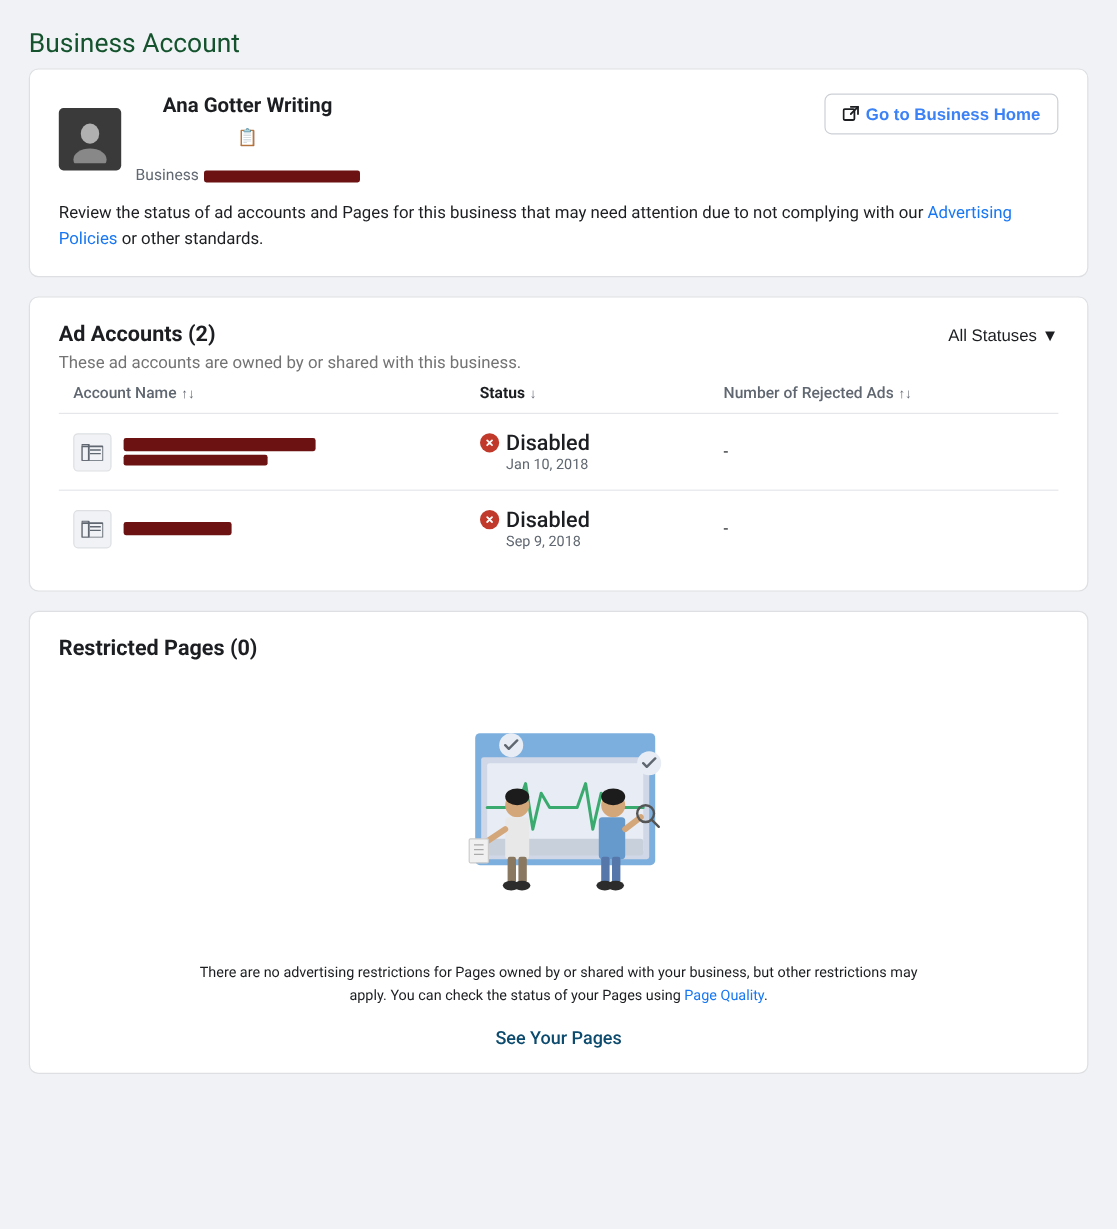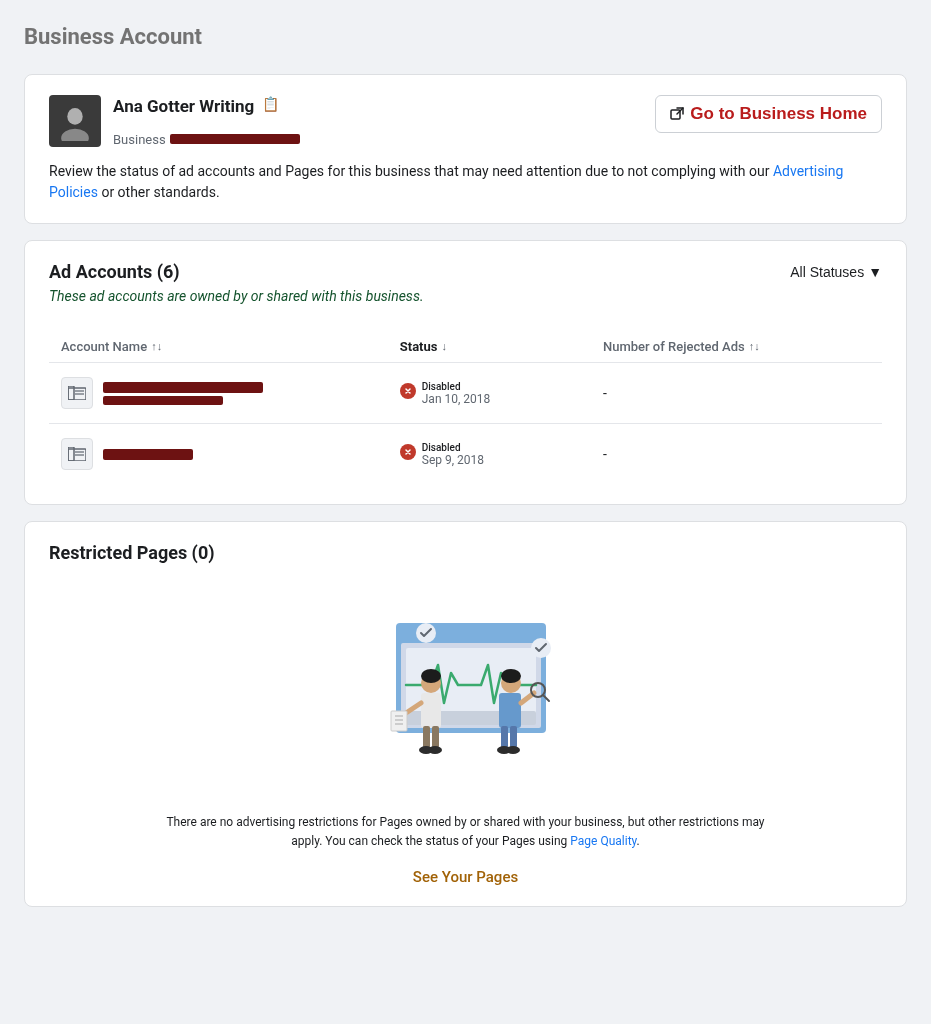--- a/index.html
+++ b/index.html
@@ -6,23 +6,23 @@
     body {
       font-family: -apple-system, BlinkMacSystemFont, 'Segoe UI', Roboto, sans-serif;
       background: #f0f2f5;
       min-height: 1024px;
       padding: 24px;
       color: #1c1e21;
     }
 
     .page-title {
       font-size: 22px;
-      font-weight: 700;
-      margin-bottom: 25px;
-      color: #737373;
+      font-weight: 400;
+      margin-bottom: 8px;
+      color: #14532d;
     }
 
     .card {
       background: #fff;
       border-radius: 8px;
       border: 1px solid #dddfe2;
       padding: 20px 24px;
       margin-bottom: 16px;
     }
 
@@ -48,22 +48,23 @@
       display: flex;
       align-items: center;
       justify-content: center;
     }
     .avatar svg {
       width: 40px;
       height: 40px;
     }
     .business-name-row {
       display: flex;
-      align-items: flex-start;
+      align-items: center;
       gap: 8px;
+      flex-direction: column;
     }
     .business-name {
       font-size: 17px;
       font-weight: 700;
       color: #1c1e21;
     }
     .briefcase-icon {
       color: #606770;
       font-size: 14px;
     }
@@ -83,22 +84,22 @@
       vertical-align: middle;
     }
     .go-home-btn {
       display: flex;
       align-items: center;
       gap: 6px;
       padding: 8px 14px;
       border: 1px solid #ccd0d5;
       border-radius: 6px;
       background: #fff;
-      color: #b91c1c;
-      font-size: 17px;
+      color: #3b82f6;
+      font-size: 14px;
       font-weight: 600;
       cursor: pointer;
       white-space: nowrap;
     }
     .review-text {
       font-size: 14px;
       color: #1c1e21;
       line-height: 1.5;
     }
     .review-text a {
@@ -113,23 +114,22 @@
       justify-content: space-between;
       margin-bottom: 6px;
     }
     .section-title {
       font-size: 18px;
       font-weight: 700;
       color: #1c1e21;
     }
     .section-subtitle {
       font-size: 14px;
-      color: #14532d;
-      margin-bottom: 27px;
-      font-style: italic;
+      color: #737373;
+      margin-bottom: 2px;
     }
     .all-statuses-btn {
       display: flex;
       align-items: center;
       gap: 4px;
       font-size: 14px;
       color: #1c1e21;
       cursor: pointer;
       background: none;
       border: none;
@@ -227,21 +227,21 @@
       border-radius: 50%;
       display: flex;
       align-items: center;
       justify-content: center;
       flex-shrink: 0;
       margin-top: 2px;
       color: white;
       font-size: 10px;
     }
     .status-text {
-      font-size: 10px;
+      font-size: 18px;
       color: #1c1e21;
       font-weight: 500;
     }
     .status-date {
       font-size: 12px;
       color: #606770;
     }
     .rejected-count {
       font-size: 14px;
       color: #1c1e21;
@@ -265,21 +265,21 @@
     }
     .restricted-text a {
       color: #1877f2;
       text-decoration: none;
     }
     .see-pages-link {
       text-align: center;
       margin-top: 4px;
     }
     .see-pages-link a {
-      color: #a16207;
+      color: #0c4a6e;
       font-size: 15px;
       text-decoration: none;
       font-weight: 500;
     }
 
     
     .illustration-svg {
       width: 300px;
       height: 200px;
     }
@@ -319,21 +319,21 @@
       <span>Go to Business Home</span>
     </button>
   </div>
   <p class="review-text">
     <span>Review the status of ad accounts and Pages for this business that may need attention due to not complying with our </span><a href="#">Advertising Policies</a><span> or other standards.</span>
   </p>
 </div>
 
 <div class="card">
   <div class="section-header">
-    <h2 class="section-title">Ad Accounts (6)</h2>
+    <h2 class="section-title">Ad Accounts (2)</h2>
     <button class="all-statuses-btn">
       <span>All Statuses</span>
       <span>▼</span>
     </button>
   </div>
   <p class="section-subtitle">These ad accounts are owned by or shared with this business.</p>
 
   <div class="table-header">
     <div class="col">
       <span>Account Name</span>

